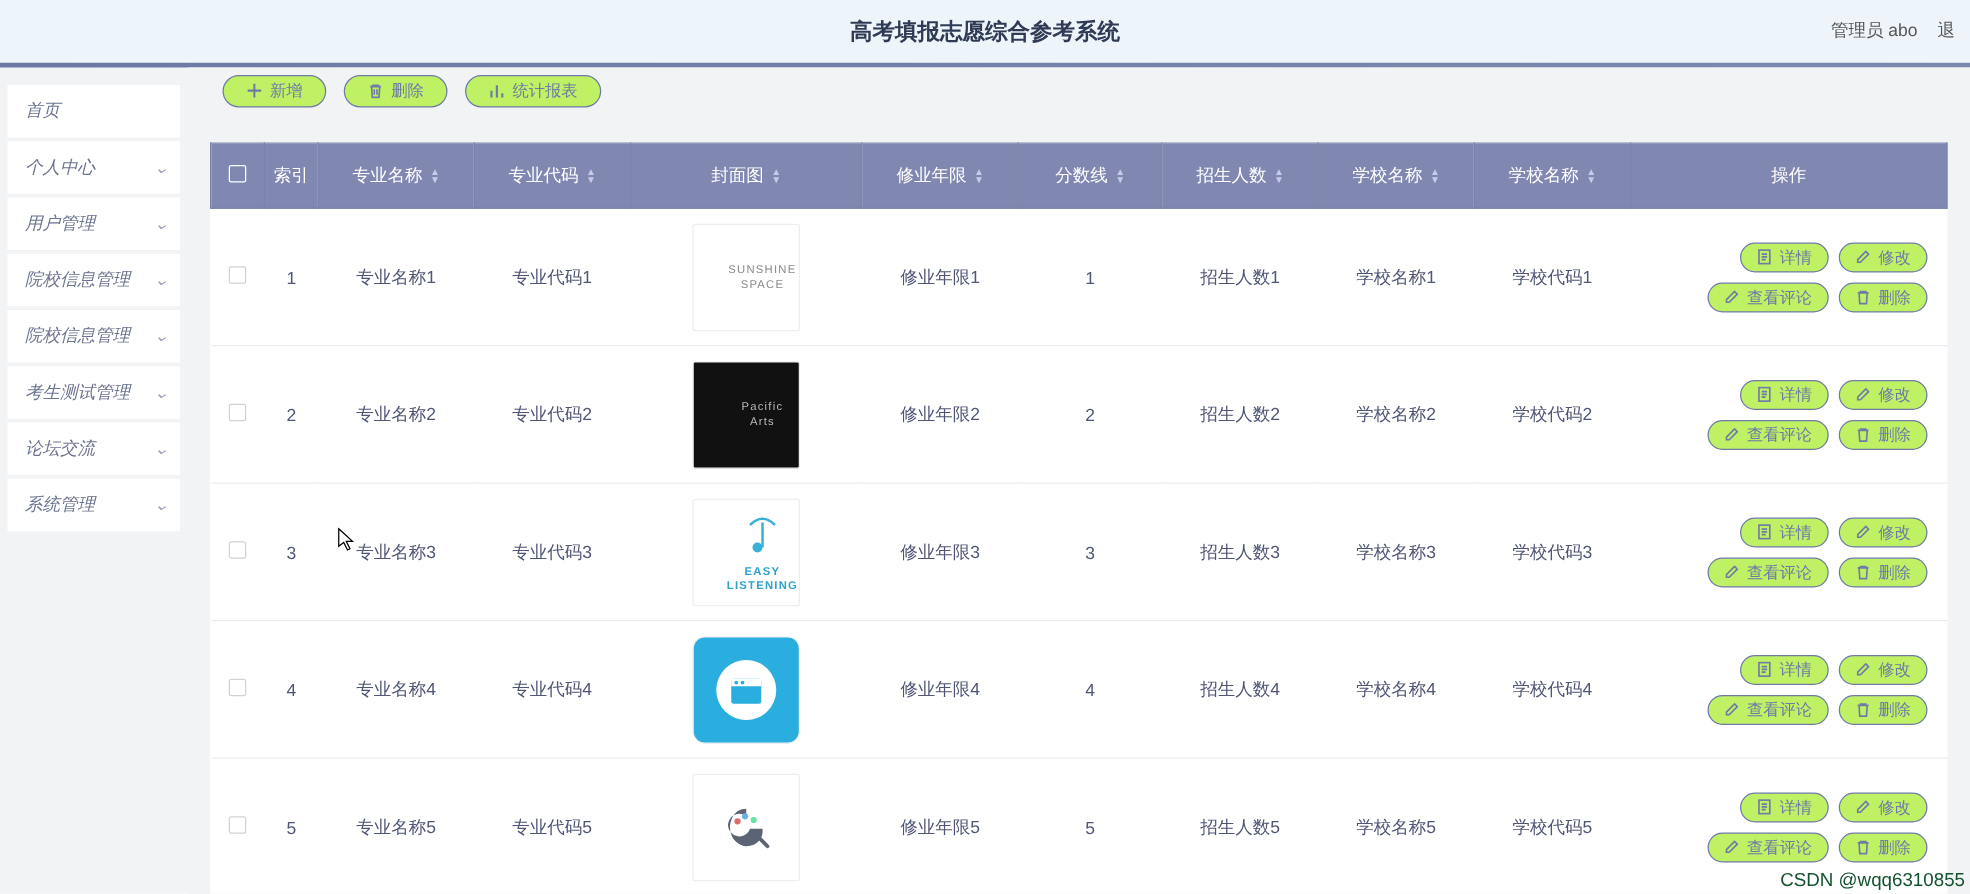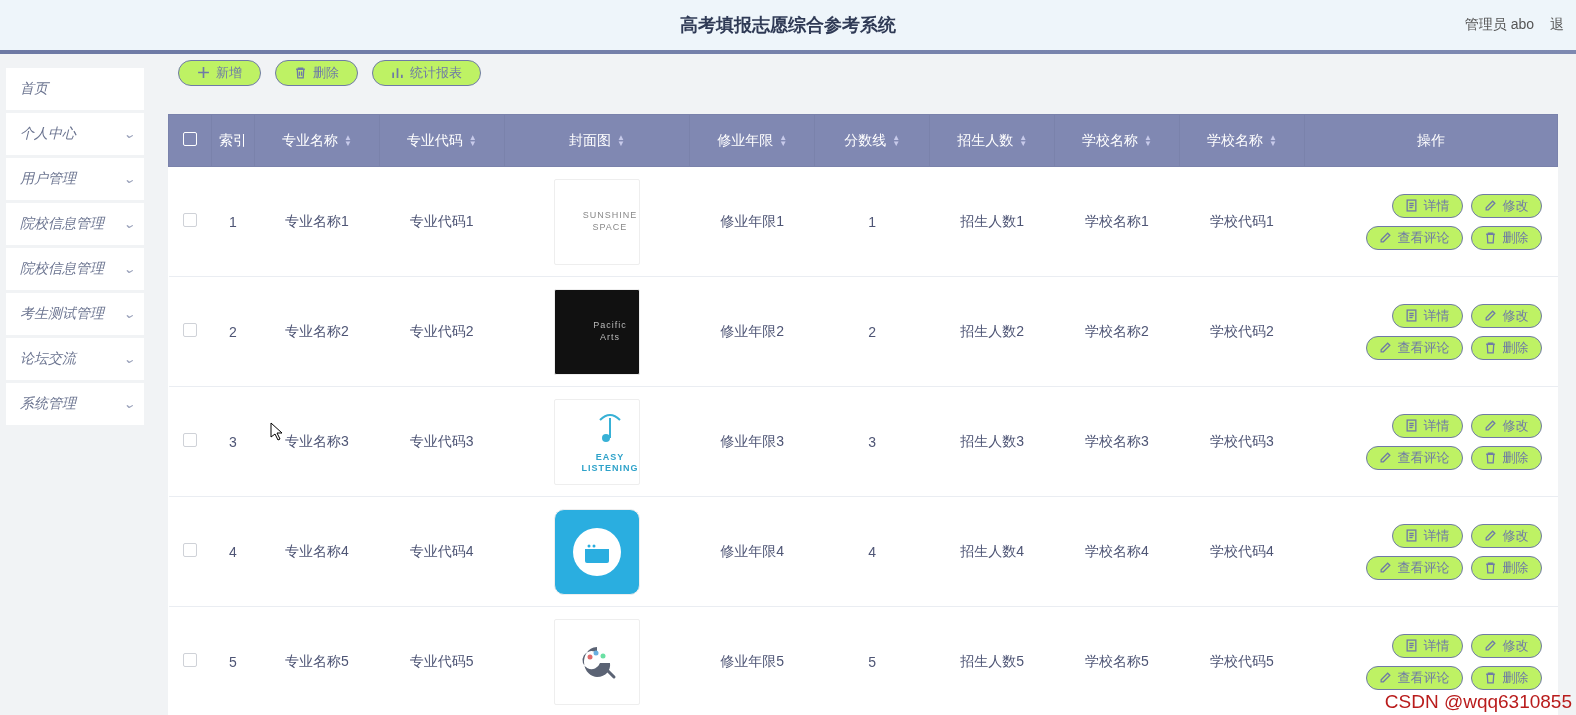--- a/index.html
+++ b/index.html
@@ -174,22 +174,22 @@
     justify-content: flex-end;
     gap: 8px;
     padding-right: 10px;
   }
   .ops .btn { padding: 4px 12px 5px; font-size: 13px; }
 
   .watermark {
     position: absolute;
     right: 4px;
     bottom: 2px;
-    color: #b91c1c;
-    font-size: 19px;
+    color: #14532d;
+    font-size: 15px;
     pointer-events: none;
     margin-top: 20px;
   }
   .cursor-fake {
     position: absolute;
     left: 270px; top: 422px;
     width: 14px; height: 20px;
     pointer-events: none;
   }
 </style>

